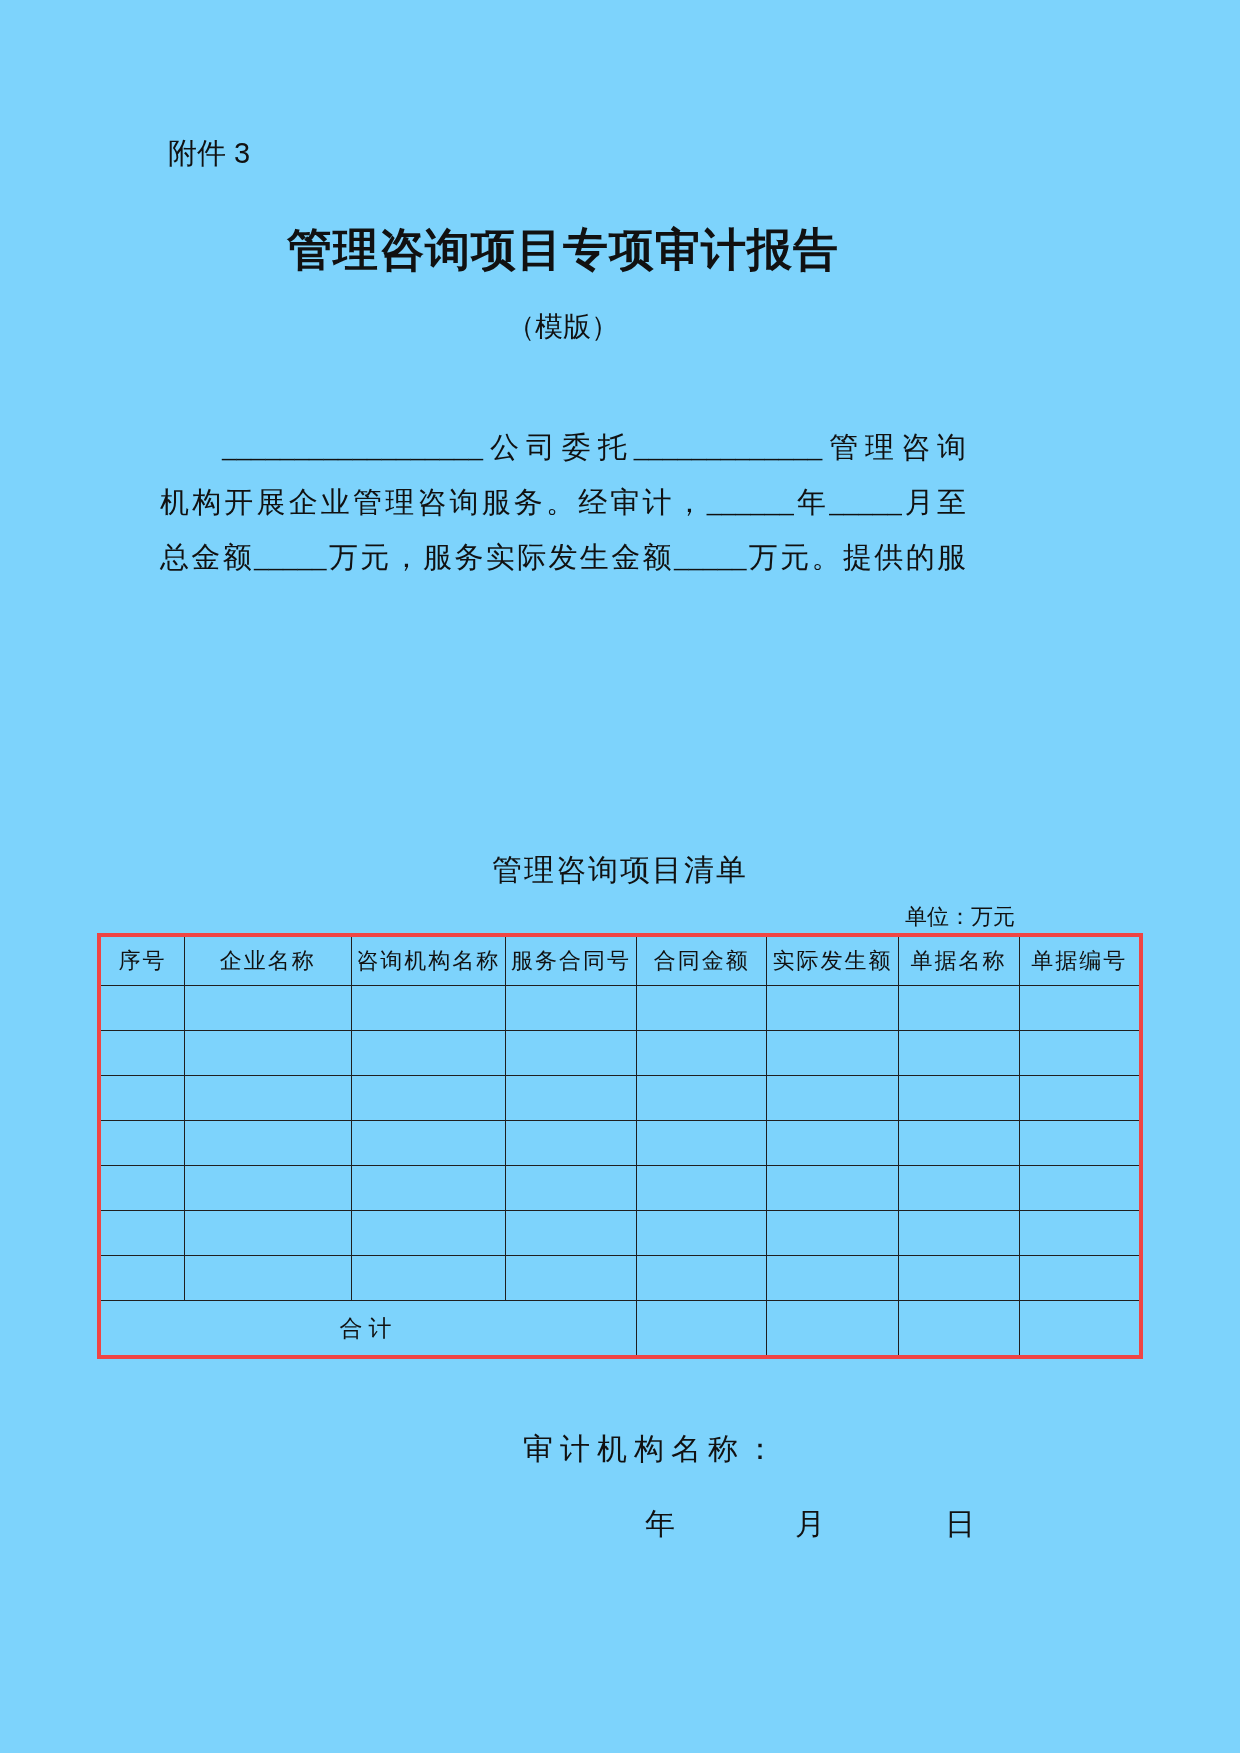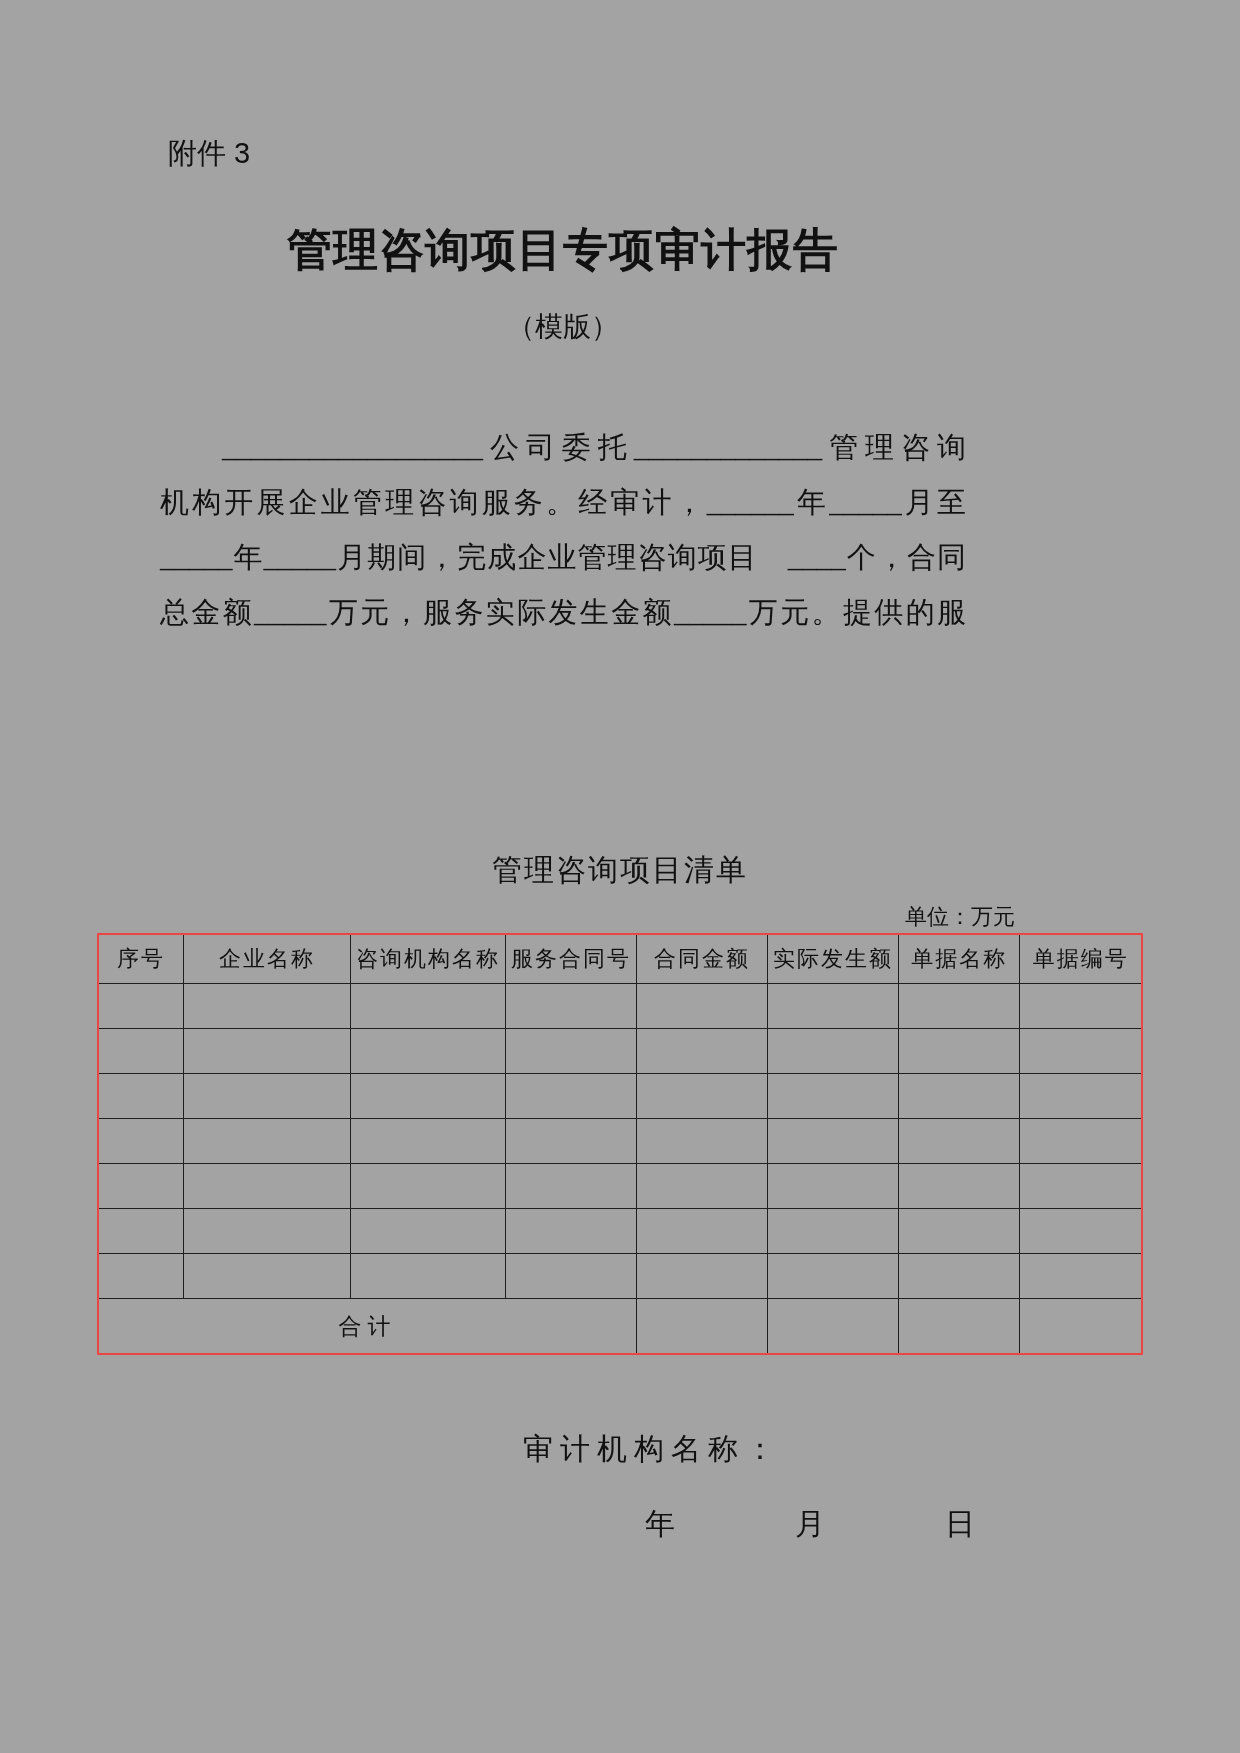--- a/index.html
+++ b/index.html
@@ -2,21 +2,21 @@
 <html><head>
 <meta charset="utf-8">
 <style>
   html, body { margin: 0; padding: 0; }
   body { background: #e8e8e8; }
   .page {
     position: relative;
     width: 1240px;
     height: 1753px;
     margin: 0 auto;
-    background: #a3a3a3;
+    background: #7dd3fc;
     color: #111111;
     font-family: "Liberation Serif", "DejaVu Serif", serif;
     overflow: hidden;
   }
 
   
   .attachment-label {
     position: absolute;
     left: 168px;
     top: 136px;
@@ -82,21 +82,21 @@
     text-align: right;
     padding-right: 128px;
     margin-top: 16px;
     margin-bottom: 3px;
     font-size: 22px;
     line-height: 26px;
   }
   table.project-table {
     width: 100%;
     border-collapse: collapse;
-    border: 2px solid #ef4444;
+    border: 4px solid #ef4444;
     table-layout: fixed;
   }
   .project-table th, .project-table td {
     border: 1px solid #1f1f1f;
     padding: 0;
   }
   .project-table th {
     height: 48px;
     font-weight: normal;
     font-size: 22px;
@@ -133,21 +133,20 @@
   <div class="attachment-label">附件 3</div>
 
   <div class="head-col">
     <h1 class="doc-title">管理咨询项目专项审计报告</h1>
     <div class="doc-subtitle">（模版）</div>
   </div>
 
   <div class="paragraph">
     <div class="pline first">__________________公司委托_____________管理咨询</div>
     <div class="pline">机构开展企业管理咨询服务。经审计，______年_____月至</div>
-    <div class="pline">_____年_____月期间，完成企业管理咨询项目　____个，合同</div>
     <div class="pline">总金额_____万元，服务实际发生金额_____万元。提供的服</div>
   </div>
 
   <div class="table-section">
     <div class="list-title">管理咨询项目清单</div>
     <div class="unit-label">单位：万元</div>
 
     <table class="project-table">
       <colgroup>
         <col style="width:8.2%">

